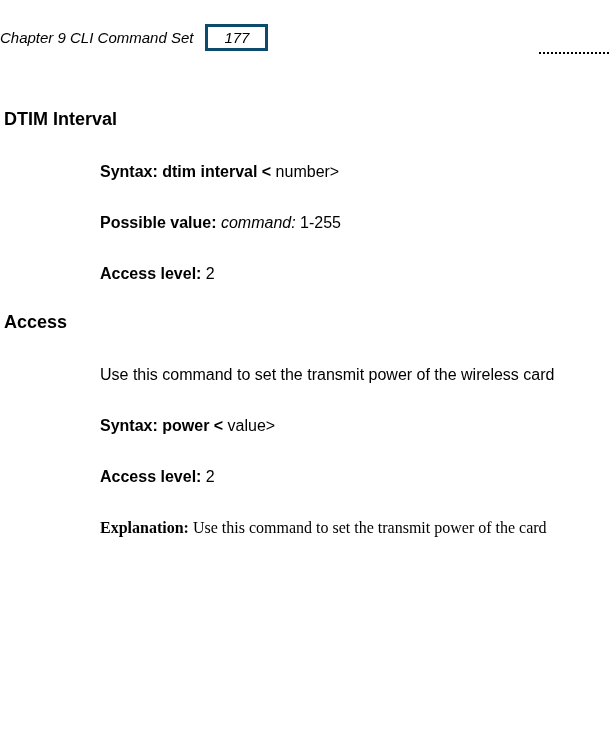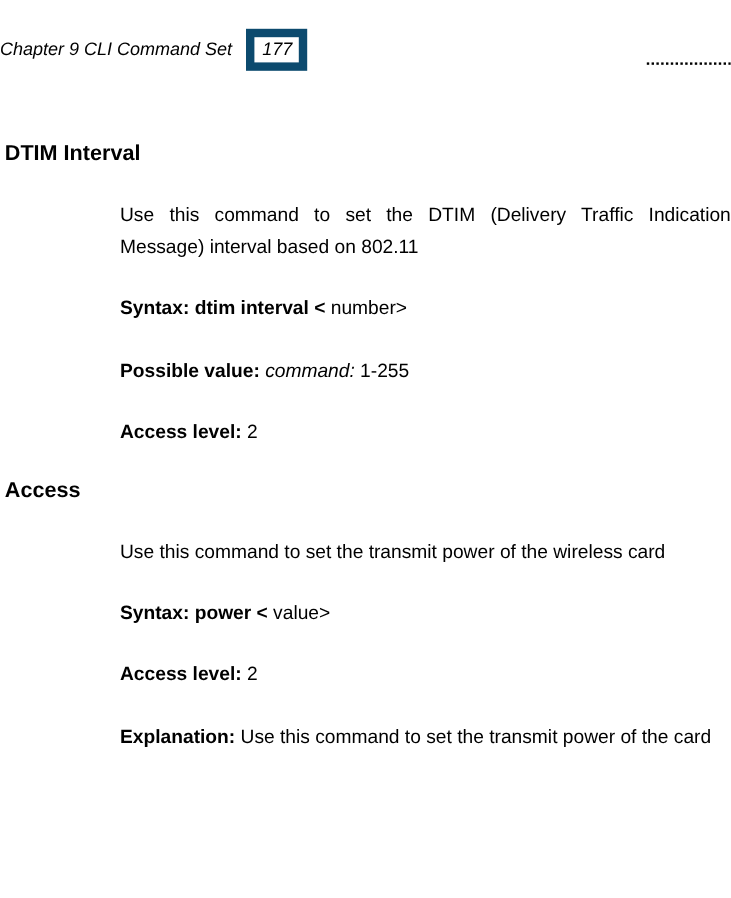--- a/index.html
+++ b/index.html
@@ -27,22 +27,22 @@
     align-items: center;
     font-style: italic;
     font-size: 15px;
     position: relative;
     padding-right: 0;
   }
   .chapter-title {
     font-style: italic;
   }
   .page-num-box {
-    border: 7px solid #0c4a6e;
-    padding: 2px 6px;
+    border: 3px solid #0c4a6e;
+    padding: 2px 16px;
     margin-left: 12px;
     font-style: italic;
   }
   .dotted {
     position: absolute;
     right: 0;
     top: 52px;
     width: 70px;
     border-bottom: 2px dotted #000;
   }
@@ -80,21 +80,20 @@
       <span class="page-num-box">177</span>
     </div>
   </div>
   <div class="dotted"></div>
 
   <div class="content">
 
     <div class="h-section">DTIM Interval</div>
 
     <div class="body-block">
-      <p class="para">Use this command to set the DTIM (Delivery Traffic Indication Message) interval based on 802.11</p>
 
       <p class="line">
         <span class="bold">Syntax: dtim interval &lt; </span><span>number&gt;</span>
       </p>
 
       <p class="line">
         <span class="bold">Possible value: </span><span class="ital">command:</span><span> 1-255</span>
       </p>
 
 
@@ -110,19 +109,19 @@
 
       <p class="line">
         <span class="bold">Syntax: power &lt; </span><span>value&gt;</span>
       </p>
 
 
       <p class="line">
         <span class="bold">Access level: </span><span>2</span>
       </p>
 
-      <p class="para" style="margin-bottom:0;">
+      <p class="para" style="margin-bottom:0;font-family:Liberation Serif, serif;">
         <span class="bold">Explanation: </span><span>Use this command to set the transmit power of the card</span>
       </p>
     </div>
 
   </div>
 </div>
 
 </body></html>

